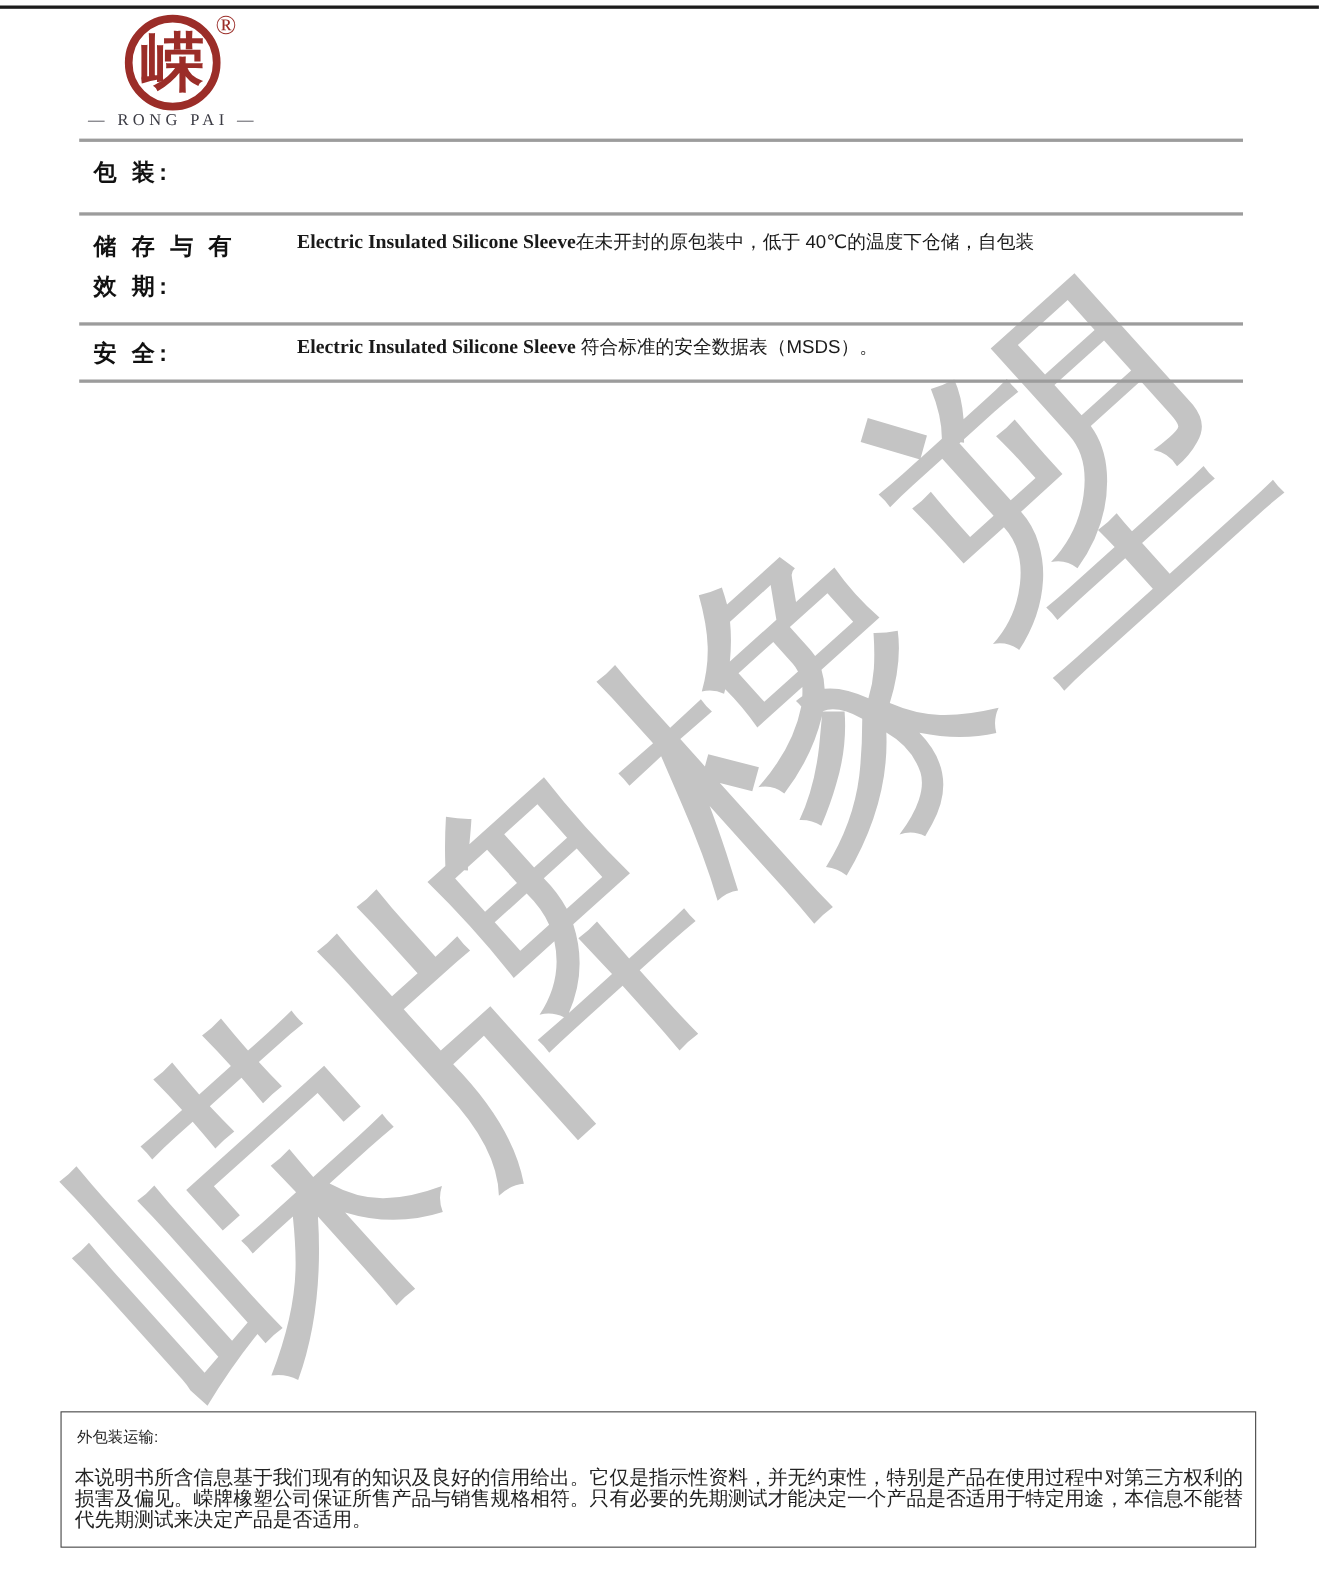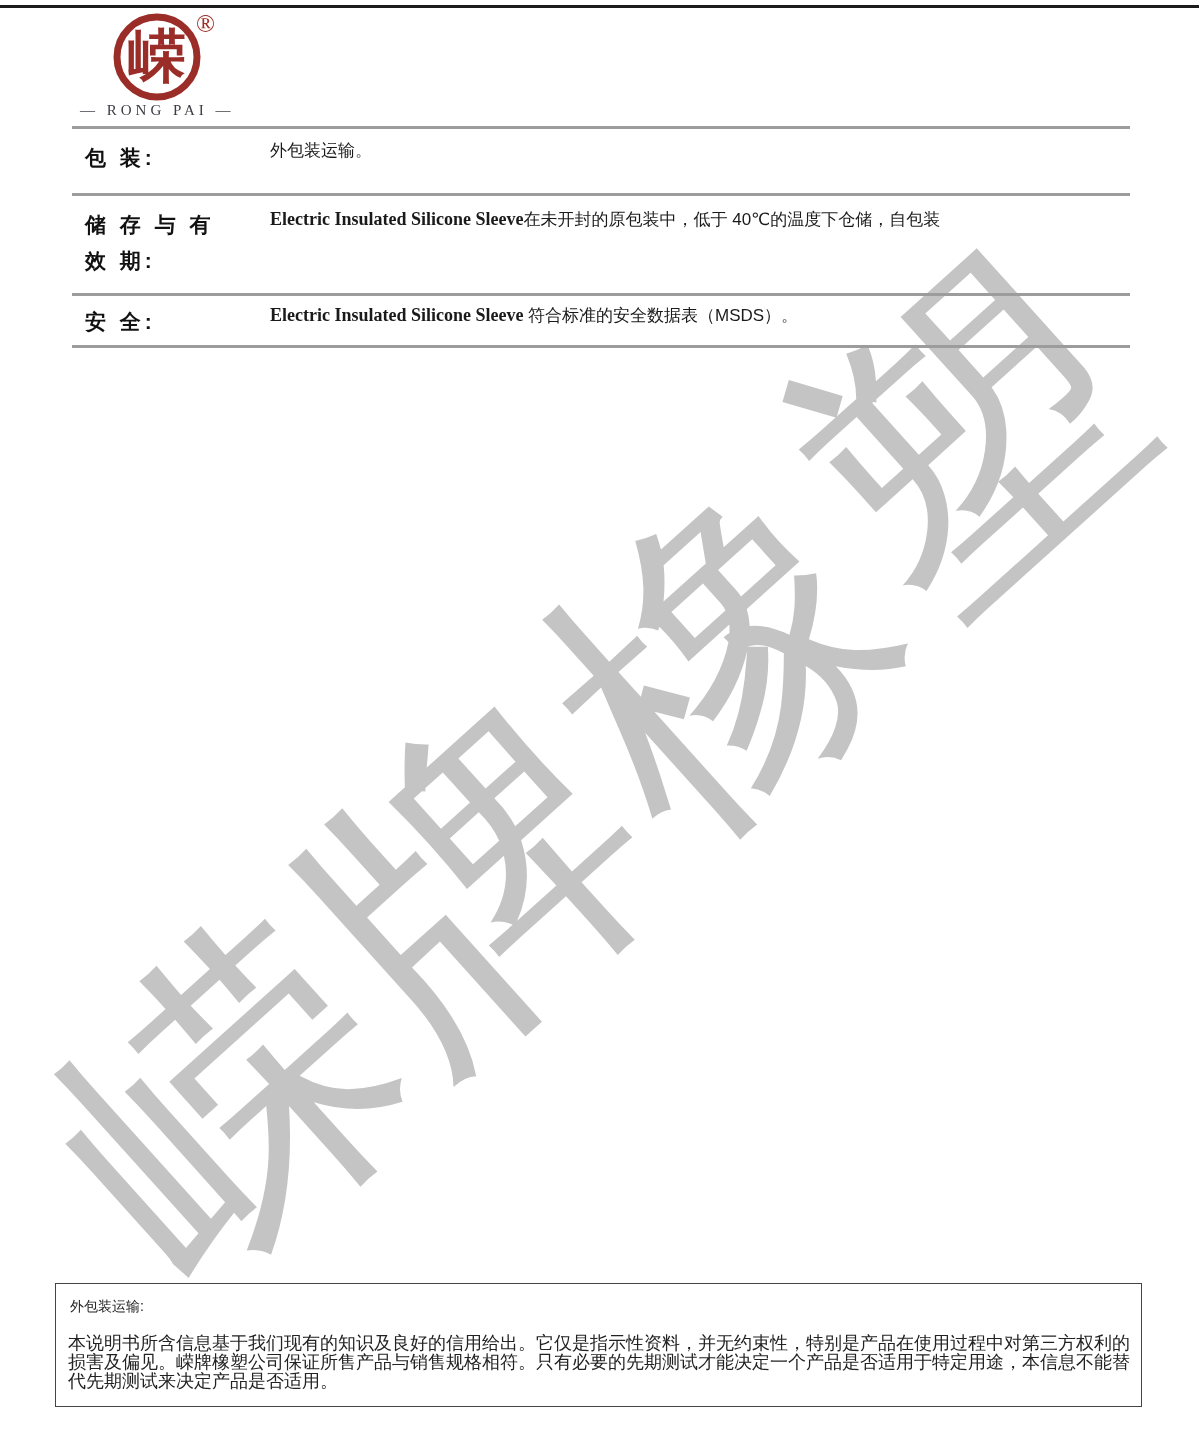--- a/index.html
+++ b/index.html
@@ -53,21 +53,20 @@
 
 <div class="sep" style="top: 126px; background: rgb(156, 156, 156);"></div>
 <div class="sep" style="top: 193px; background: rgb(156, 156, 156);"></div>
 <div class="sep" style="top: 293px; background: rgb(156, 156, 156);"></div>
 <div class="sep" style="top: 345px; background: rgb(156, 156, 156);"></div>
 
 <div class="row-label" style="top:140px">
   <div>包 装:</div>
 </div>
 <div class="row-content" style="top:140px">
-  <div class="line">外包装运输。</div>
 </div>
 
 <div class="row-label" style="top:207px">
   <div>储 存 与 有</div>
   <div>效 期:</div>
 </div>
 <div class="row-content" style="top:208px">
   <div class="line"><span class="en">Electric Insulated Silicone Sleeve</span><span>在未开封的原包装中，低于 40℃的温度下仓储，自包装</span></div>
 </div>
 

